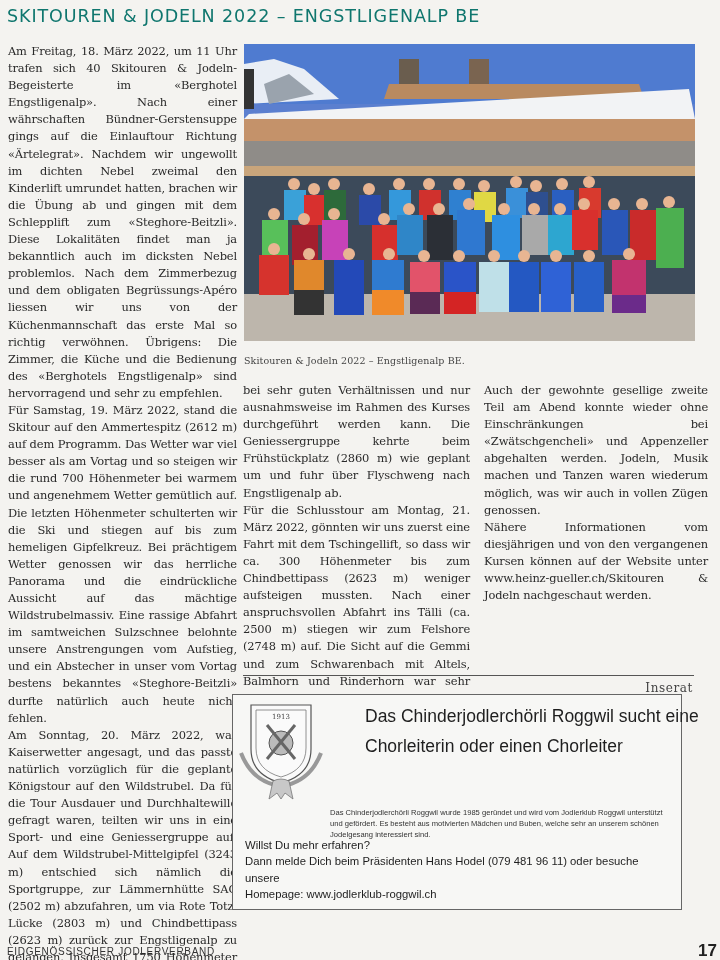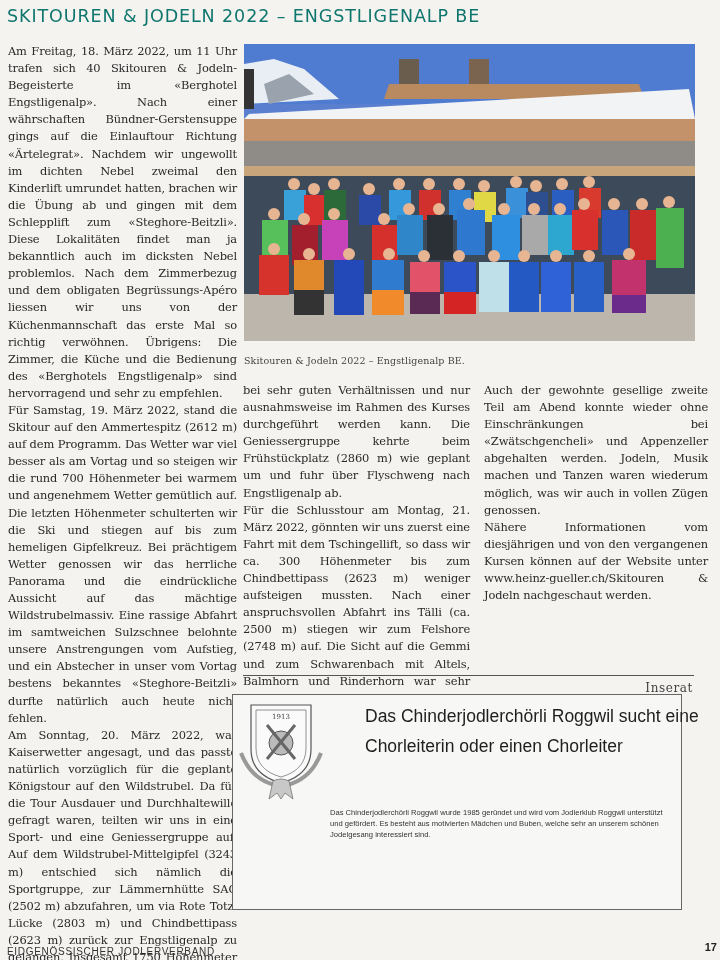--- a/index.html
+++ b/index.html
@@ -60,21 +60,21 @@
   .ad-footer {
     position:absolute; left:12px; top:142px; width:430px;
     font-size:11.3px; line-height:16.3px; color:#1e1e1e;
   }
   .footer-left {
     position:absolute; left:7px; top:946px;
     font-family:"Liberation Sans", sans-serif; font-size:10px; letter-spacing:0.7px; color:#333;text-align:right;
   }
   .footer-right {
     position:absolute; right:3px; top:941px;
-    font-family:"Liberation Sans", sans-serif; font-weight:bold; font-size:11px; color:#222;
+    font-family:"Liberation Sans", sans-serif; font-weight:bold; font-size:17px; color:#222;
   }
 </style>
 </head>
 <body>
 
 <div class="headline">SKITOUREN &amp; JODELN 2022 – ENGSTLIGENALP BE</div>
 
 <div class="col col1">
   <p>Am Freitag, 18. März 2022, um 11 Uhr trafen sich 40 Skitouren &amp; Jodeln-Begeisterte im «Berghotel Engstligenalp». Nach einer währschaften Bündner-Gerstensuppe gings auf die Einlauftour Richtung «Ärtelegrat». Nachdem wir ungewollt im dichten Nebel zweimal den Kinderlift umrundet hatten, brachen wir die Übung ab und gingen mit dem Schlepplift zum «Steghore-Beitzli». Diese Lokalitäten findet man ja bekanntlich auch im dicksten Nebel problemlos. Nach dem Zimmerbezug und dem obligaten Begrüssungs-Apéro liessen wir uns von der Küchenmannschaft das erste Mal so richtig verwöhnen. Übrigens: Die Zimmer, die Küche und die Bedienung des «Berghotels Engstligenalp» sind hervorragend und sehr zu empfehlen.</p>
   <p>Für Samstag, 19. März 2022, stand die Skitour auf den Ammertespitz (2612 m) auf dem Programm. Das Wetter war viel besser als am Vortag und so steigen wir die rund 700 Höhenmeter bei warmem und angenehmem Wetter gemütlich auf. Die letzten Höhenmeter schulterten wir die Ski und stiegen auf bis zum hemeligen Gipfelkreuz. Bei prächtigem Wetter genossen wir das herrliche Panorama und die eindrückliche Aussicht auf das mächtige Wildstrubelmassiv. Eine rassige Abfahrt im samtweichen Sulzschnee belohnte unsere Anstrengungen vom Aufstieg, und ein Abstecher in unser vom Vortag bestens bekanntes «Steghore-Beitzli» durfte natürlich auch heute nicht fehlen.</p>
@@ -205,16 +205,21 @@
       <line x1="58" y1="24" x2="30" y2="58" stroke="#666" stroke-width="3"></line>
       <path d="M4 52 Q14 78 38 84" fill="none" stroke="#999" stroke-width="4"></path>
       <path d="M84 52 Q74 78 50 84" fill="none" stroke="#999" stroke-width="4"></path>
       <path d="M36 80 Q44 76 52 80 L56 98 L48 92 L44 98 L40 92 L32 98 Z" fill="#c8c8c8" stroke="#777" stroke-width="0.8"></path>
     </svg>
   </div>
   <div class="ad-title">Das Chinderjodlerchörli Roggwil sucht eine Chorleiterin oder einen Chorleiter</div>
   <div class="ad-body">
     <p>Das Chinderjodlerchörli Roggwil wurde 1985 geründet und wird vom Jodlerklub Roggwil unterstützt und gefördert. Es besteht aus motivierten Mädchen und Buben, welche sehr an unserem schönen Jodelgesang interessiert sind.</p>
   </div>
+  <div class="ad-footer">
+    <div>Willst Du mehr erfahren?</div>
+    <div>Dann melde Dich beim Präsidenten Hans Hodel (079 481 96 11) oder besuche unsere</div>
+    <div>Homepage: www.jodlerklub-roggwil.ch</div>
+  </div>
 </div>
 
 <div class="footer-left">EIDGENÖSSISCHER JODLERVERBAND</div>
 <div class="footer-right">17</div>
 
 </body></html>

